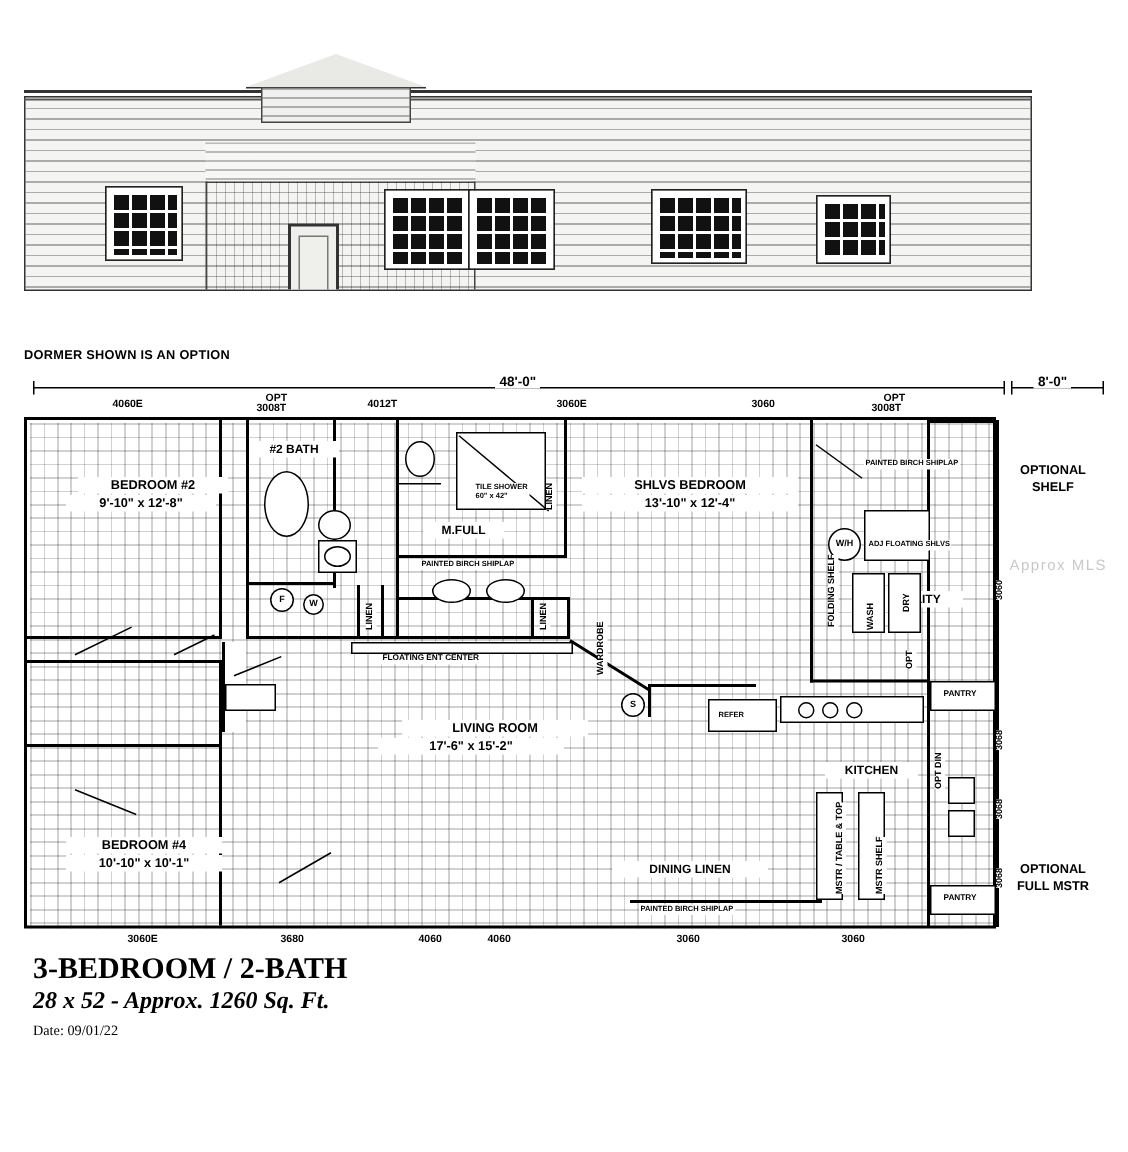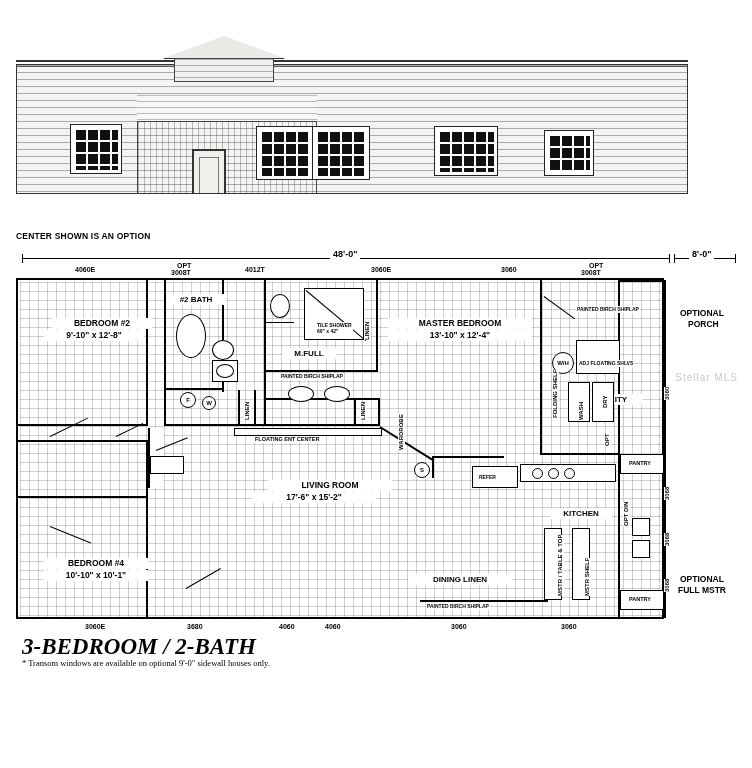--- a/index.html
+++ b/index.html
@@ -285,22 +285,21 @@
     font-family: "Liberation Serif", serif;
     font-weight: bold;
     font-style: italic;
     font-size: 17px;
     letter-spacing: 0.2px;
     line-height: 20px;
   }
   .t2 {
     font-family: "Liberation Serif", serif;
     font-weight: bold;
-    font-style: italic;
-    font-size: 23px;
+    font-size: 20px;
     line-height: 21px;
   }
   .t3 {
     font-family: "Liberation Serif", serif;
     font-weight: bold;
     font-style: italic;
     font-size: 16px;
     line-height: 21px;
   }
   .tdate {
@@ -356,21 +355,21 @@
     <div class="roofline"></div>
     <div class="eave"></div>
 
     <div class="dormer">
       <div class="roof"></div>
       <div class="roof-line"></div>
       <div class="face"></div>
     </div>
   </div>
 
-  <div class="dormer-note">CENTER SHOWN IS AN OPTION</div>
+  <div class="dormer-note">DORMER SHOWN IS AN OPTION</div>
 
   <div class="dimbar" style="left:22px; top:258px; width:648px;"></div>
   <div class="dimlabel" style="left:330px; top:249px;">48'-0"</div>
   <div class="dimbar" style="left:674px; top:258px; width:62px;"></div>
   <div class="dimlabel" style="left:689px; top:249px;">8'-0"</div>
 
   <div class="tiny" style="left:74px; top:266px; font-size:7px;">4060E</div>
   <div class="tiny" style="left:176px; top:262px; font-size:7px;">OPT</div>
   <div class="tiny" style="left:170px; top:269px; font-size:7px;">3008T</div>
   <div class="tiny" style="left:244px; top:266px; font-size:7px;">4012T</div>
@@ -453,21 +452,21 @@
     <div class="tinyv" style="left:344px; top:142px;">LINEN</div>
     <div class="wall" style="left:222px; top:112px; width:2px; height:36px;"></div>
     <div class="wall" style="left:238px; top:112px; width:2px; height:36px;"></div>
     <div class="wall" style="left:338px; top:120px; width:2px; height:28px;"></div>
     <div class="circ" style="left:164px; top:114px; width:16px; height:16px; line-height:15px;">F</div>
     <div class="circ" style="left:186px; top:118px; width:14px; height:14px; line-height:13px;">W</div>
 
     <div class="fix" style="left:218px; top:150px; width:148px; height:8px;"></div>
     <div class="tiny" style="left:238px; top:158px; font-size:5.5px;">FLOATING ENT CENTER</div>
 
-    <div class="rlabel" style="left:372px; top:40px; width:140px;">MASTER BEDROOM</div>
+    <div class="rlabel" style="left:372px; top:40px; width:140px;">SHLVS BEDROOM</div>
     <div class="rlabel" style="left:372px; top:52px; width:140px;">13'-10" x 12'-4"</div>
     <div class="diag" style="left:528px; top:18px; width:38px; transform: rotate(36deg);"></div>
 
     <div class="rlabel" style="left:252px; top:202px; width:120px;">LIVING ROOM</div>
     <div class="rlabel" style="left:236px; top:214px; width:120px;">17'-6" x 15'-2"</div>
     <div class="tinyv" style="left:382px; top:172px;">WARDROBE</div>
 
     <div class="rlabel" style="left:392px; top:296px; width:100px; font-size:8px;">DINING LINEN</div>
     <div class="tiny" style="left:410px; top:325px; font-size:5px;">PAINTED BIRCH SHIPLAP</div>
     <div class="wall" style="left:404px; top:322px; width:128px; height:2px;"></div>
@@ -499,37 +498,38 @@
     <div class="tiny" style="left:562px; top:82px; font-size:5px;">ADJ FLOATING SHLVS</div>
     <div class="tiny" style="left:560px; top:28px; font-size:5px;">PAINTED BIRCH SHIPLAP</div>
     <div class="fix" style="left:552px; top:104px; width:22px; height:40px;"></div>
     <div class="tinyv" style="left:562px; top:142px;">WASH</div>
     <div class="fix" style="left:576px; top:104px; width:22px; height:40px;"></div>
     <div class="tinyv" style="left:586px; top:130px;">DRY</div>
     <div class="tinyv" style="left:536px; top:140px;">FOLDING SHELF</div>
     <div class="tinyv" style="left:588px; top:168px;">OPT</div>
 
     <div class="opt-label" style="left:664px; top:30px;">OPTIONAL</div>
-    <div class="opt-label" style="left:672px; top:41px;">PORCH</div>
+    <div class="opt-label" style="left:672px; top:41px;">SHELF</div>
     <div class="opt-label" style="left:664px; top:296px;">OPTIONAL</div>
     <div class="opt-label" style="left:662px; top:307px;">FULL MSTR</div>
     <div class="wall" style="left:648px; top:2px; width:2px; height:338px; background:#000;"></div>
   </div>
 
   <div class="tinyv" style="left:664px; top:400px;">3060</div>
   <div class="tinyv" style="left:664px; top:500px;">3068</div>
   <div class="tinyv" style="left:664px; top:546px;">3068</div>
   <div class="tinyv" style="left:664px; top:592px;">3068</div>
 
   <div class="tiny" style="left:84px; top:623px; font-size:7px;">3060E</div>
   <div class="tiny" style="left:186px; top:623px; font-size:7px;">3680</div>
   <div class="tiny" style="left:278px; top:623px; font-size:7px;">4060</div>
   <div class="tiny" style="left:324px; top:623px; font-size:7px;">4060</div>
   <div class="tiny" style="left:450px; top:623px; font-size:7px;">3060</div>
   <div class="tiny" style="left:560px; top:623px; font-size:7px;">3060</div>
 
   <div class="title-block">
     <div class="t2">3-BEDROOM / 2-BATH</div>
-    <div class="note">* Transom windows are available on optional 9'-0" sidewall houses only.</div>
+    <div class="t3">28 x 52 - Approx. 1260 Sq. Ft.</div>
+    <div class="tdate">Date: 09/01/22</div>
   </div>
 
-  <div class="watermark">Stellar MLS</div>
+  <div class="watermark">Approx MLS</div>
 </div>
 
 </body></html>

